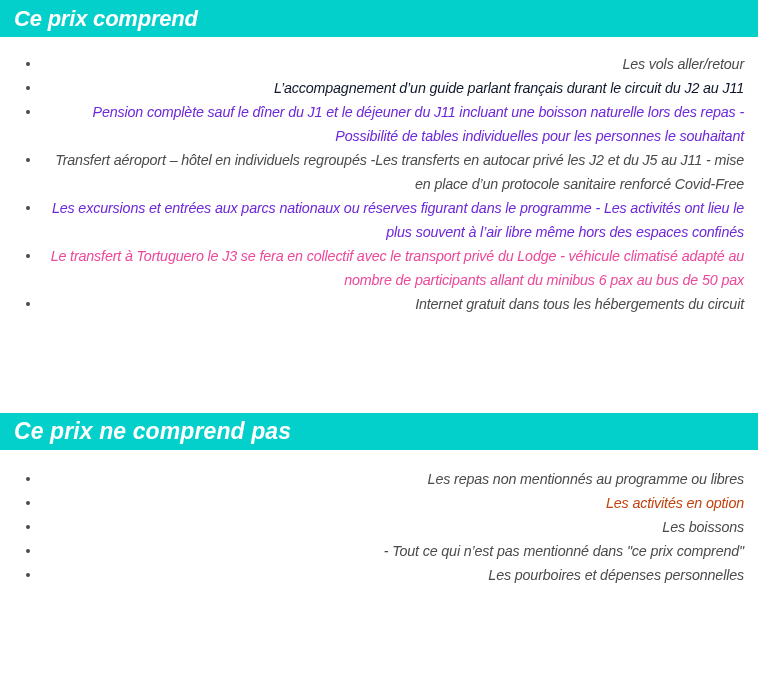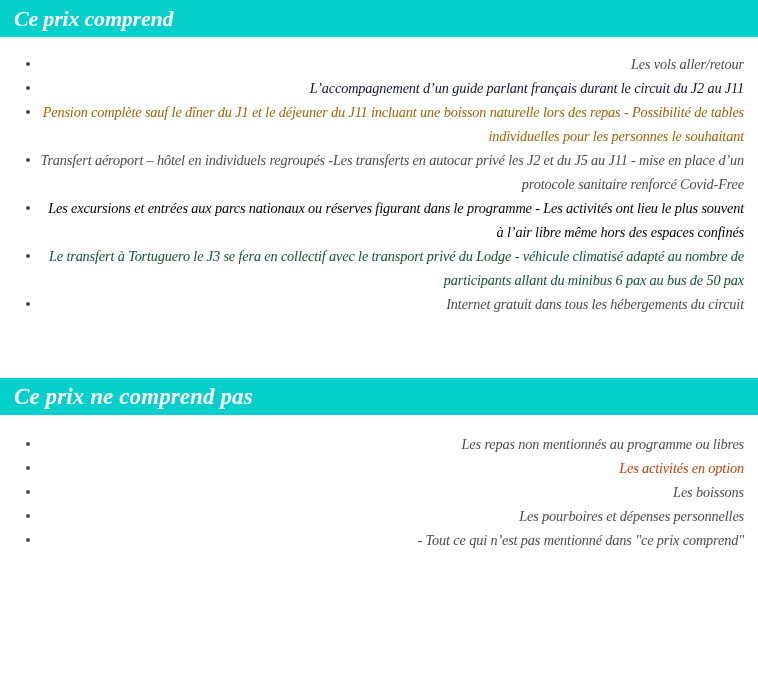--- a/index.html
+++ b/index.html
@@ -13,21 +13,20 @@
     background: #ffffff;
     font-family: "Liberation Sans", "DejaVu Sans", sans-serif;
     overflow: hidden;
   }
 
   .page {
     position: relative;
     width: 758px;
     height: 676px;
     background: #ffffff;
-    font-family: Liberation Serif, serif;
   }
 
   
   .section-header {
     width: 758px;
     box-sizing: border-box;
     background: #03d0cb;
     color: #ffffff;
     font-style: italic;
     font-weight: bold;
@@ -36,20 +35,21 @@
     height: 37px;
     padding: 0 0 0 14px;
     letter-spacing: -0.2px;
     white-space: nowrap;
     overflow: hidden;
   }
 
   .section-header.variant-b {
     font-size: 23px;
     letter-spacing: 0.1px;
+    margin-top: 35px;
   }
 
   
   .section-body {
     background: #ffffff;
     padding: 0;
   }
 
   ul.bullet-list {
     list-style: none;
@@ -89,37 +89,37 @@
 <div class="page">
 
   <div class="section-header" style="background: rgb(3, 208, 203); color: rgb(255, 255, 255);">Ce prix comprend</div>
 
   <div class="gap-before-list"></div>
 
   <div class="section-body">
     <ul class="bullet-list">
       <li style="color: rgb(75, 75, 75);">Les vols aller/retour</li>
       <li style="color: #0f172a;">L’accompagnement d’un guide parlant français durant le circuit du J2 au J11</li>
-      <li style="color: #a16207;">Pension complète sauf le dîner du J1 et le déjeuner du J11 incluant une boisson naturelle lors des repas - Possibilité de tables individuelles pour les personnes le souhaitant</li>
+      <li style="color: #6d28d9;">Pension complète sauf le dîner du J1 et le déjeuner du J11 incluant une boisson naturelle lors des repas - Possibilité de tables individuelles pour les personnes le souhaitant</li>
       <li style="color: rgb(75, 75, 75);">Transfert aéroport – hôtel en individuels regroupés -Les transferts en autocar privé les J2 et du J5 au J11 - mise en place d’un protocole sanitaire renforcé Covid-Free</li>
-      <li style="color: #000000;">Les excursions et entrées aux parcs nationaux ou réserves figurant dans le programme - Les activités ont lieu le plus souvent à l’air libre même hors des espaces confinés</li>
-      <li style="color: #14532d;">Le transfert à Tortuguero le J3 se fera en collectif avec le transport privé du Lodge - véhicule climatisé adapté au nombre de participants allant du minibus 6 pax au bus de 50 pax</li>
+      <li style="color: #6d28d9;">Les excursions et entrées aux parcs nationaux ou réserves figurant dans le programme - Les activités ont lieu le plus souvent à l’air libre même hors des espaces confinés</li>
+      <li style="color: #ec4899;">Le transfert à Tortuguero le J3 se fera en collectif avec le transport privé du Lodge - véhicule climatisé adapté au nombre de participants allant du minibus 6 pax au bus de 50 pax</li>
       <li style="color: rgb(75, 75, 75); padding-left: 24px;">Internet gratuit dans tous les hébergements du circuit</li>
     </ul>
   </div>
 
   <div class="gap-between-sections"></div>
 
   <div class="section-header variant-b" style="background: rgb(3, 208, 203); color: rgb(255, 255, 255);">Ce prix ne comprend pas</div>
 
   <div class="gap-before-list-2"></div>
 
   <div class="section-body">
     <ul class="bullet-list">
       <li style="color: rgb(75, 75, 75);">Les repas non mentionnés au programme ou libres</li>
       <li style="color: #c2410c;">Les activités en option</li>
       <li style="color: rgb(75, 75, 75);">Les boissons</li>
+      <li style="color: rgb(75, 75, 75);">- Tout ce qui n’est pas mentionné dans "ce prix comprend"</li>
       <li style="color: rgb(75, 75, 75);">Les pourboires et dépenses personnelles</li>
-      <li style="color: rgb(75, 75, 75);">- Tout ce qui n’est pas mentionné dans "ce prix comprend"</li>
     </ul>
   </div>
 
 </div>
 
 </body></html>

